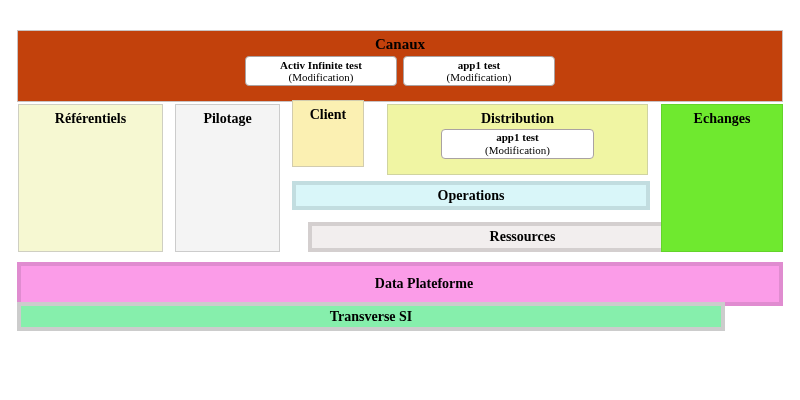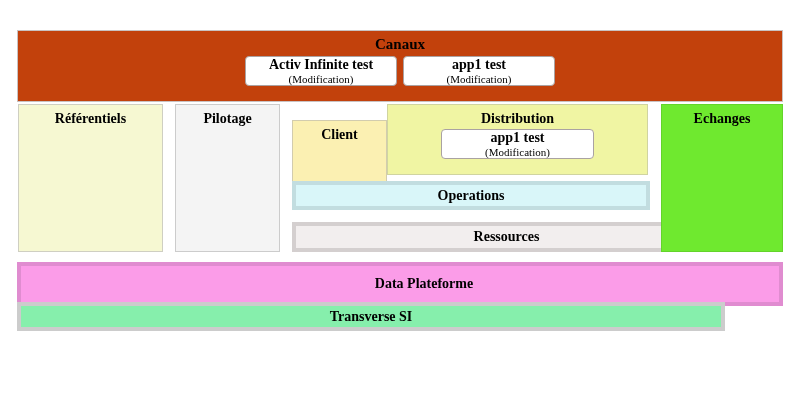--- a/index.html
+++ b/index.html
@@ -10,37 +10,37 @@
   .block-title{font-weight:bold;font-size:14px;text-align:center;padding-top:6px;line-height:1.15;}
 
   
   .canaux{left:17px;top:30px;width:766px;height:72px;background:#c2410c;border-color:#c9c2c2;}
   .canaux .block-title{font-size:15px;padding-top:5px;}
   .apps-row{display:flex;justify-content:center;gap:6px;margin-top:3px;}
 
   .app-box{box-sizing:border-box;width:152px;height:30px;background:#ffffff;
            border:1px solid #aaa2a2;border-radius:4px;display:flex;flex-direction:column;
            justify-content:center;align-items:center;line-height:1.15;cursor:pointer;}
-  .app-name{font-weight:bold;font-size:14px;}
+  .app-name{font-weight:bold;font-size:11px;}
   .app-sub{font-size:11px;}
 
   
   .referentiels{left:18px;top:104px;width:145px;height:148px;background:#f6f8d2;border-color:#cfcfc2;}
   .pilotage{left:175px;top:104px;width:105px;height:148px;background:#f4f4f4;border-color:#cccccc;}
-  .client{left:292px;top:120px;width:95px;height:67px;background:#fbf0b2;border-color:#d2ccae;}
+  .client{left:292px;top:100px;width:72px;height:67px;background:#fbf0b2;border-color:#d2ccae;}
   .distribution{left:387px;top:104px;width:261px;height:71px;background:#f0f5a3;border-color:#d0d4a0;}
   .distribution .apps-row{margin-top:2px;}
   .distribution .app-box{width:153px;}
   .echanges{left:661px;top:104px;width:122px;height:148px;background:#6fe92f;border-color:#63d42a;}
 
   
   .band{position:absolute;box-sizing:border-box;border:4px solid #1d4ed8;display:flex;
         align-items:center;justify-content:center;font-weight:bold;font-size:14px;}
   .operations{left:292px;top:181px;width:358px;height:29px;background:#d9f6f9;border-color:#c2dde0;}
-  .ressources{left:292px;top:222px;width:429px;height:30px;background:#f2eeee;border-color:#d4cfcf;}
+  .ressources{left:308px;top:222px;width:429px;height:30px;background:#f2eeee;border-color:#d4cfcf;}
   .data-plateforme{left:17px;top:262px;width:766px;height:44px;background:#fb9ce8;border-color:#e08cd0;padding-left:48px;}
   .transverse-si{left:17px;top:302px;width:708px;height:29px;background:#86efac;border-color:#cccccc;}
 </style>
 </head>
 <body>
 
 <div class="canvas">
 
   <div class="block canaux">
     <div class="block-title">Canaux</div>

